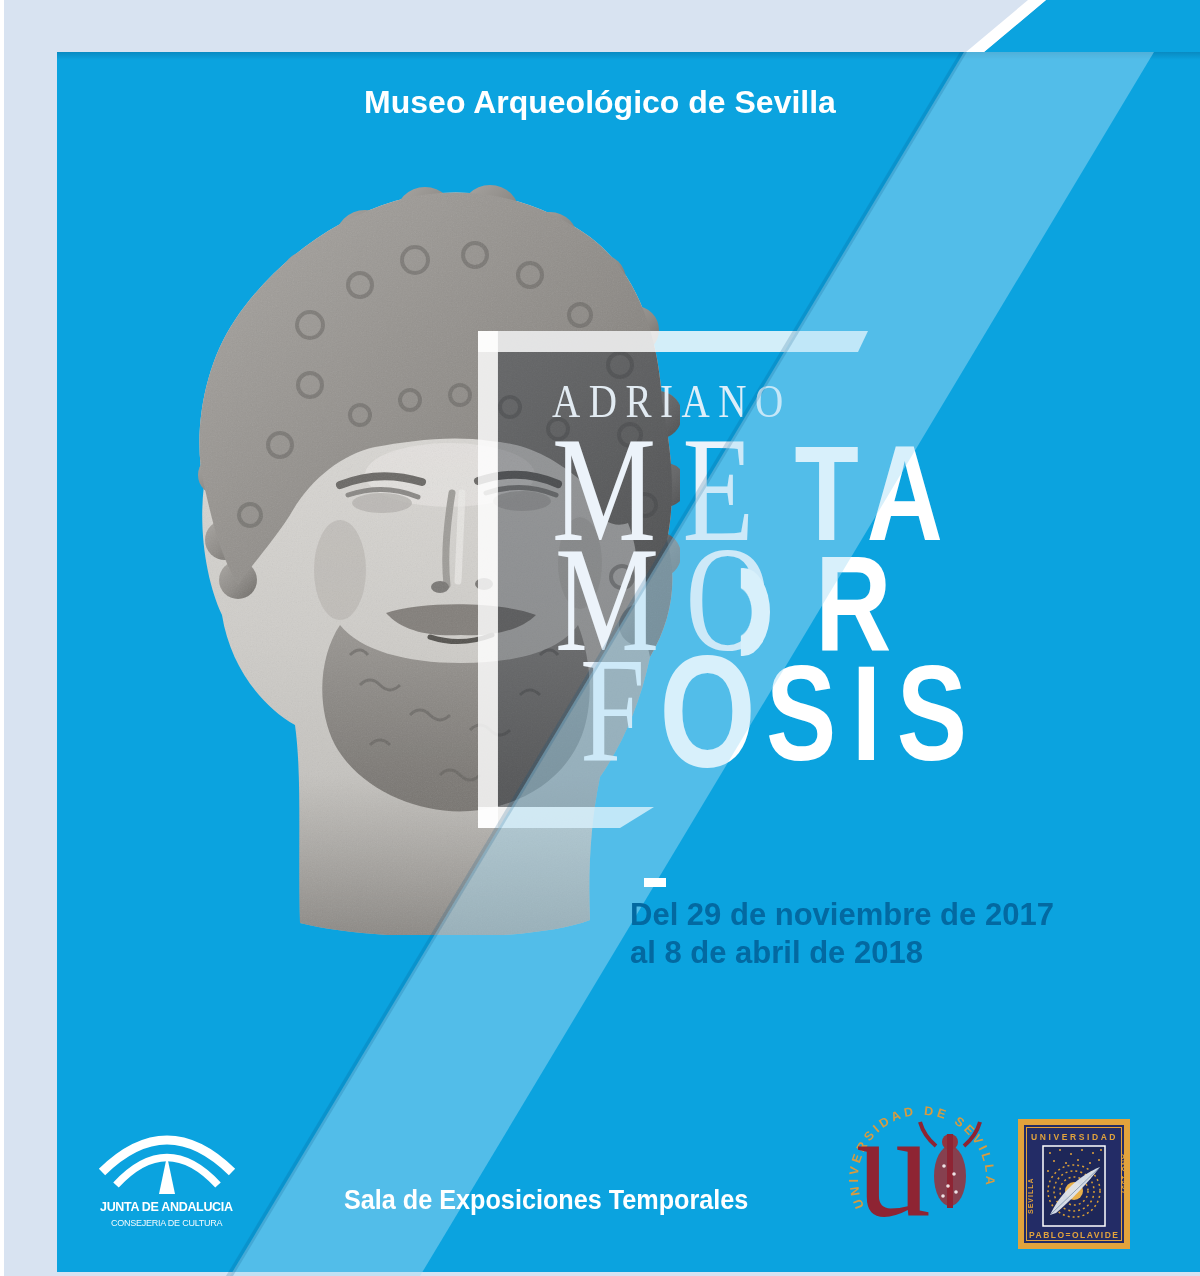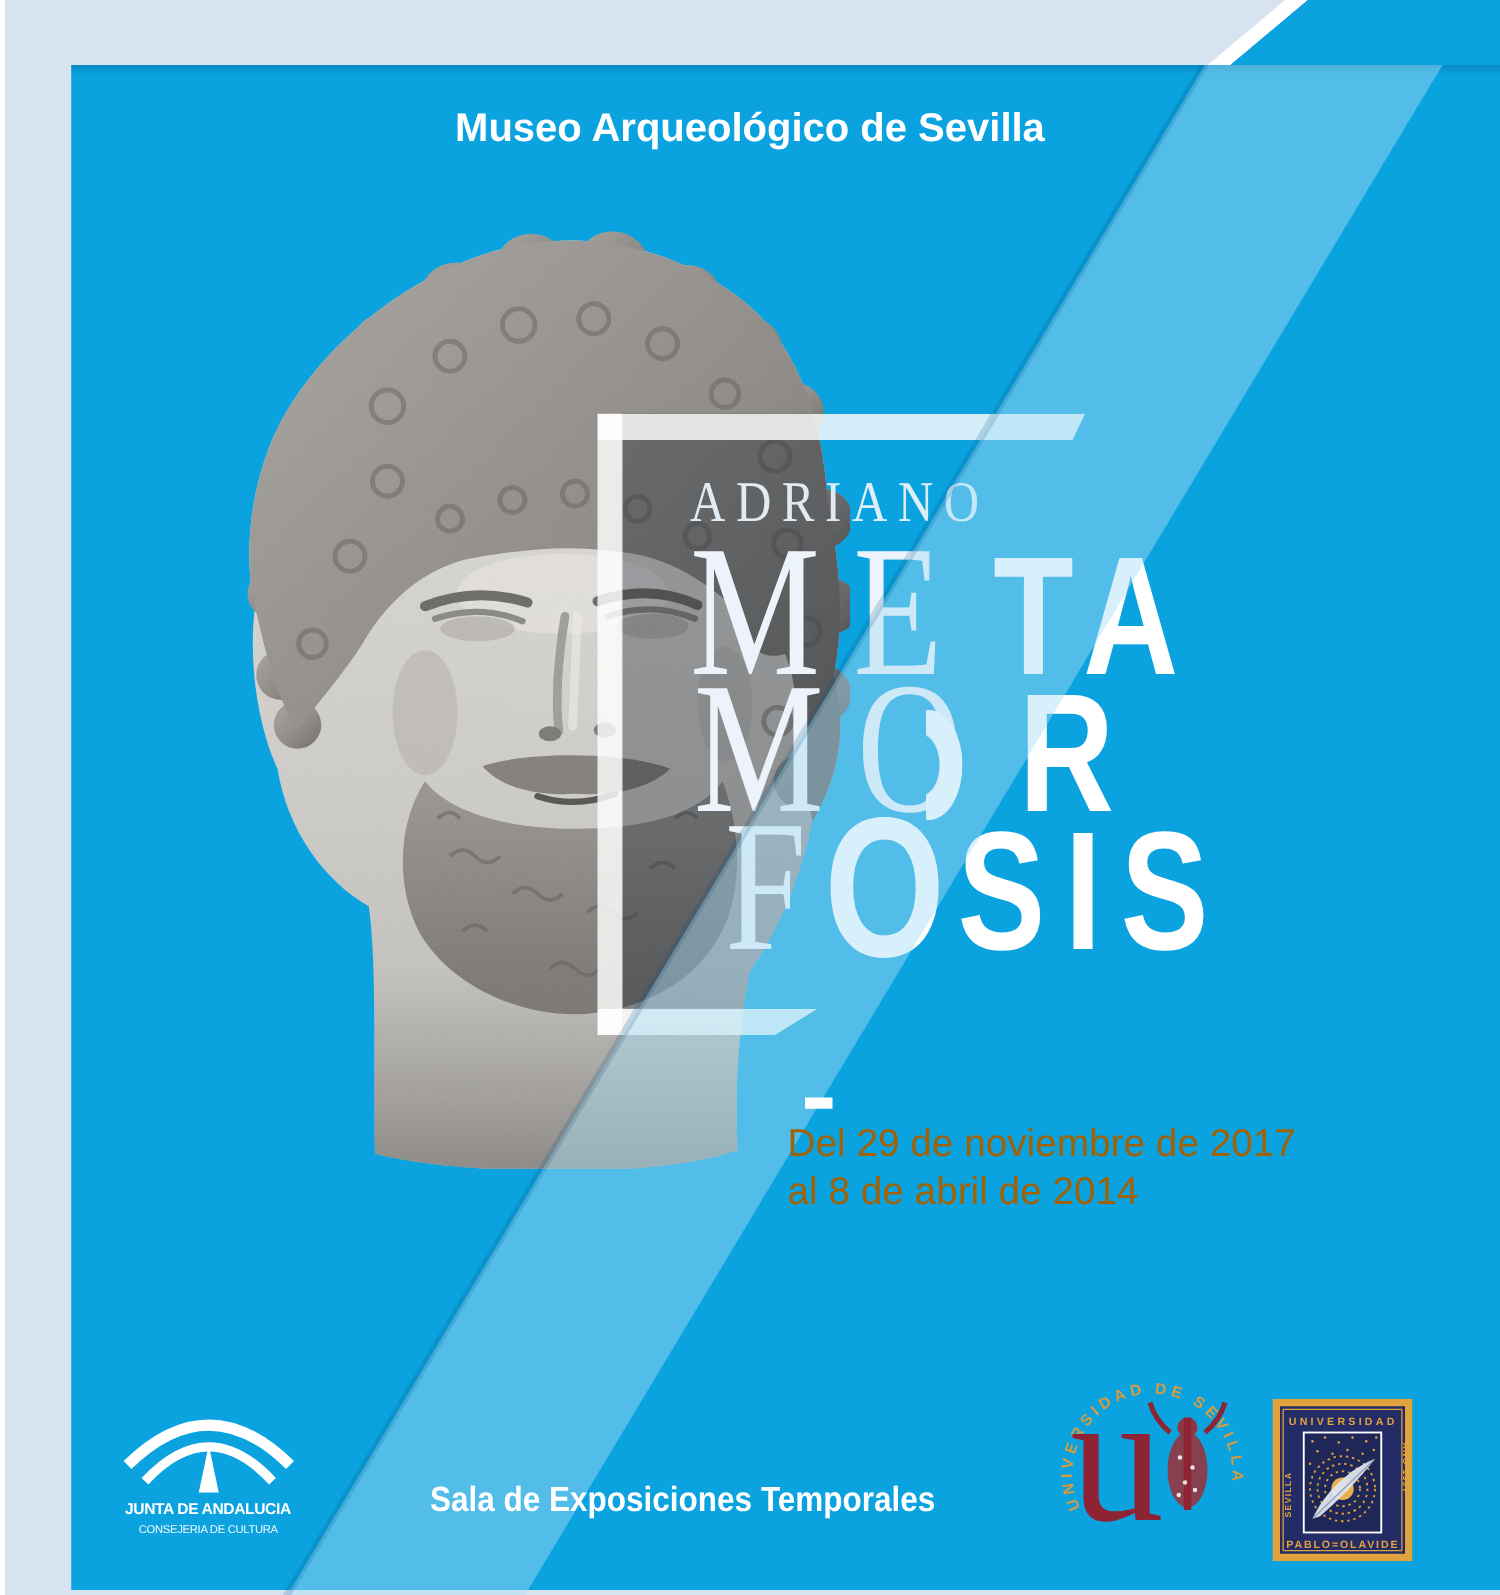--- a/index.html
+++ b/index.html
@@ -52,21 +52,21 @@
   .band{left:0;top:0;width:1200px;height:1276px;z-index:6;background:rgba(168,221,246,.45);
         clip-path:polygon(964px 52px,1154px 52px,420px 1276px,230px 1276px);}
   .band-edge{left:0;top:0;width:1200px;height:1276px;z-index:6;background:rgba(0,75,125,.18);
         clip-path:polygon(960px 52px,967px 52px,233px 1276px,226px 1276px);}
 
   
   .page-title{left:10px;top:84px;width:1180px;z-index:8;text-align:center;color:#ffffff;
               font-size:32px;font-weight:bold;letter-spacing:0px;}
   .dates-dash{left:644px;top:878px;width:22px;height:9px;z-index:7;background:#ffffff;
               color:transparent;overflow:hidden;font-size:8px;}
-  .dates{left:630px;top:896px;z-index:7;color:#a16207;font-size:31px;font-weight:normal;line-height:38px;}
+  .dates{left:630px;top:896px;z-index:7;color:#0369a1;font-size:31px;font-weight:bold;line-height:38px;}
 
   
   .sala{left:344px;top:1184px;z-index:8;color:#ffffff;font-size:28px;font-weight:bold;
         transform:scaleX(.9);transform-origin:left top;white-space:nowrap;}
   .junta{left:92px;top:1122px;width:150px;height:112px;z-index:8;}
   .us-logo{left:836px;top:1098px;width:172px;height:172px;z-index:8;}
   .upo-logo{left:1018px;top:1119px;width:112px;height:130px;z-index:8;}
 </style>
 </head>
 <body>
@@ -212,21 +212,21 @@
   <div class="abs morph-crescent"></div>
 
   <div class="abs band"></div>
   <div class="abs band-edge"></div>
 
   <div class="abs page-title">Museo Arqueológico de Sevilla</div>
 
   <div class="abs dates-dash">-</div>
   <div class="abs dates">
     <div>Del 29 de noviembre de 2017</div>
-    <div>al 8 de abril de 2014</div>
+    <div>al 8 de abril de 2018</div>
   </div>
 
   <svg class="abs junta" viewBox="0 0 150 112">
     <path d="M10,50 Q75,-14 140,50" stroke="#ffffff" stroke-width="9" fill="none"></path>
     <path d="M24,63 Q75,8 126,63" stroke="#ffffff" stroke-width="7.5" fill="none"></path>
     <polygon points="75,34 83,72 67,72" fill="#ffffff"></polygon>
     <text x="75" y="89" text-anchor="middle" font-size="12.5" font-weight="bold" fill="#ffffff" letter-spacing="1" textLength="134">JUNTA DE ANDALUCIA</text>
     <text x="75" y="104" text-anchor="middle" font-size="9" fill="#ffffff" letter-spacing=".5" textLength="112" opacity=".95">CONSEJERIA DE CULTURA</text>
   </svg>
 

